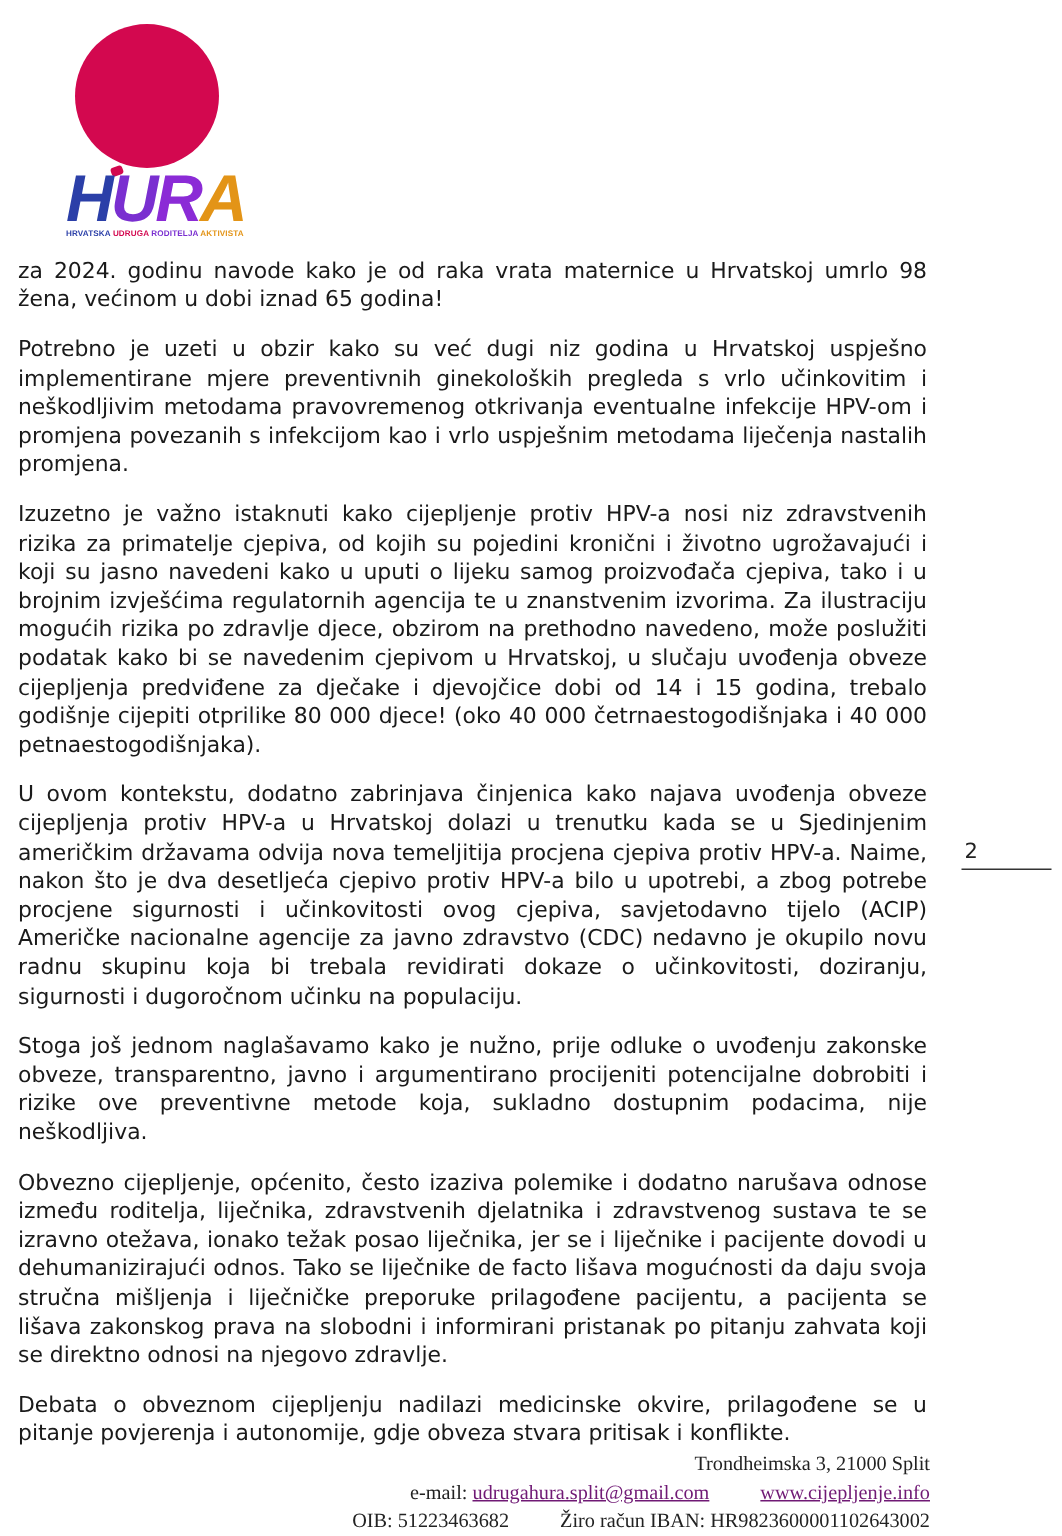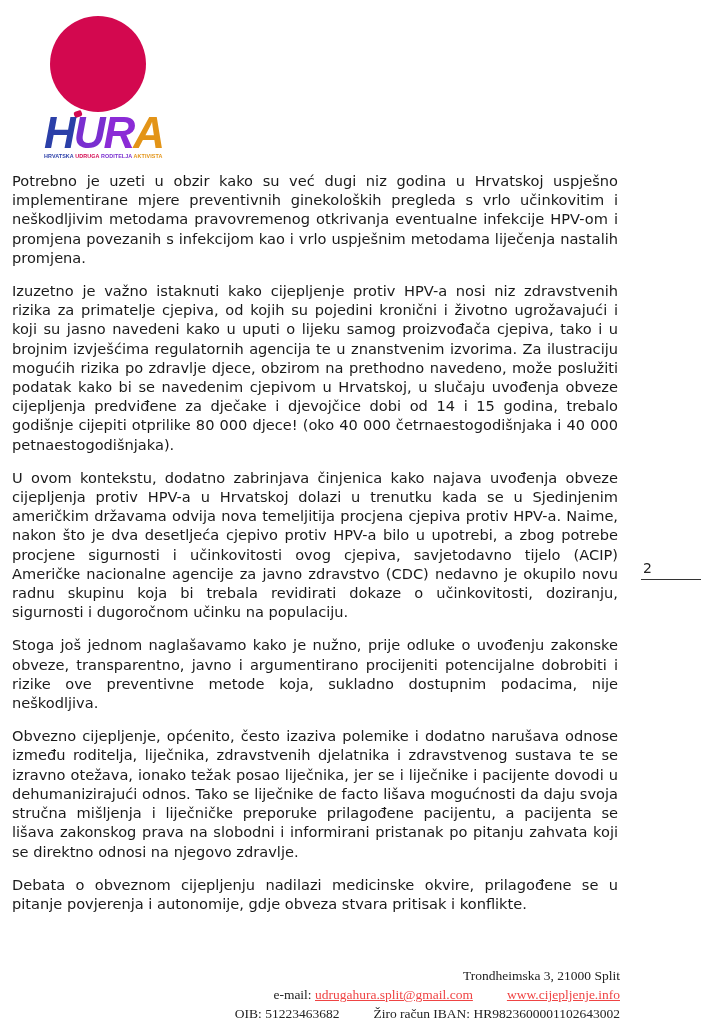--- a/index.html
+++ b/index.html
@@ -8,38 +8,39 @@
   .logo .balloon { position: absolute; left: 6px; top: 2px; width: 96px; height: 96px; border-radius: 50%; background: #d3084f; }
   .logo .knot { position: absolute; left: 30px; top: 97px; width: 8px; height: 6px; background: #d3084f; border-radius: 2px; transform: rotate(-20deg); }
   .logo .word { position: absolute; left: 0; top: 100px; font-family: "Liberation Sans", sans-serif; font-weight: bold; font-style: italic; font-size: 44px; letter-spacing: -2px; line-height: 38px; }
   .logo .word span { display: inline-block; }
   .logo .tagline { position: absolute; left: 0; top: 139px; font-family: "Liberation Sans", sans-serif; font-weight: bold; font-size: 5.4px; white-space: nowrap; letter-spacing: 0.1px; }
   .content { position: absolute; left: 12px; top: 171px; width: 606px; font-size: 14.6px; line-height: 19.2px; text-align: justify; }
   .content p { margin: 0 0 14px 0; }
   .page-num { position: absolute; left: 643px; top: 560px; font-size: 14px; color: #222; }
   .page-rule { position: absolute; left: 641px; top: 579px; width: 60px; height: 1px; background: #333; }
   .footer { position: absolute; left: 0; top: 966px; width: 620px; text-align: right; font-family: "Liberation Serif", serif; font-size: 13.5px; line-height: 19px; color: #222; }
-  .footer a { color: #ef4444; text-decoration: underline; }
+  .footer a { color: #701a75; text-decoration: underline; }
   .footer .gap { display: inline-block; width: 34px; }
 </style>
 </head>
 <body>
 
 <div class="logo">
   <div class="balloon"></div>
   <div class="knot"></div>
   <div class="word">
     <span style="color:#2b3fa8">H</span><span style="color:#7a2fd0">U</span><span style="color:#8b2bd6">R</span><span style="color:#e39417">A</span>
   </div>
   <div class="tagline">
     <span style="color:#2b3fa8">HRVATSKA </span><span style="color:#d3084f">UDRUGA </span><span style="color:#7a2fd0">RODITELJA </span><span style="color:#e39417">AKTIVISTA</span>
   </div>
 </div>
 
 <div class="content">
+  <p>za 2024. godinu navode kako je od raka vrata maternice u Hrvatskoj umrlo 98 žena, većinom u dobi iznad 65 godina!</p>
   <p>Potrebno je uzeti u obzir kako su već dugi niz godina u Hrvatskoj uspješno implementirane mjere preventivnih ginekoloških pregleda s vrlo učinkovitim i neškodljivim metodama pravovremenog otkrivanja eventualne infekcije HPV-om i promjena povezanih s infekcijom kao i vrlo uspješnim metodama liječenja nastalih promjena.</p>
   <p>Izuzetno je važno istaknuti kako cijepljenje protiv HPV-a nosi niz zdravstvenih rizika za primatelje cjepiva, od kojih su pojedini kronični i životno ugrožavajući i koji su jasno navedeni kako u uputi o lijeku samog proizvođača cjepiva, tako i u brojnim izvješćima regulatornih agencija te u znanstvenim izvorima. Za ilustraciju mogućih rizika po zdravlje djece, obzirom na prethodno navedeno, može poslužiti podatak kako bi se navedenim cjepivom u Hrvatskoj, u slučaju uvođenja obveze cijepljenja predviđene za dječake i djevojčice dobi od 14 i 15 godina, trebalo godišnje cijepiti otprilike 80 000 djece! (oko 40 000 četrnaestogodišnjaka i 40 000 petnaestogodišnjaka).</p>
   <p>U ovom kontekstu, dodatno zabrinjava činjenica kako najava uvođenja obveze cijepljenja protiv HPV-a u Hrvatskoj dolazi u trenutku kada se u Sjedinjenim američkim državama odvija nova temeljitija procjena cjepiva protiv HPV-a. Naime, nakon što je dva desetljeća cjepivo protiv HPV-a bilo u upotrebi, a zbog potrebe procjene sigurnosti i učinkovitosti ovog cjepiva, savjetodavno tijelo (ACIP) Američke nacionalne agencije za javno zdravstvo (CDC) nedavno je okupilo novu radnu skupinu koja bi trebala revidirati dokaze o učinkovitosti, doziranju, sigurnosti i dugoročnom učinku na populaciju.</p>
   <p>Stoga još jednom naglašavamo kako je nužno, prije odluke o uvođenju zakonske obveze, transparentno, javno i argumentirano procijeniti potencijalne dobrobiti i rizike ove preventivne metode koja, sukladno dostupnim podacima, nije neškodljiva.</p>
   <p>Obvezno cijepljenje, općenito, često izaziva polemike i dodatno narušava odnose između roditelja, liječnika, zdravstvenih djelatnika i zdravstvenog sustava te se izravno otežava, ionako težak posao liječnika, jer se i liječnike i pacijente dovodi u dehumanizirajući odnos. Tako se liječnike de facto lišava mogućnosti da daju svoja stručna mišljenja i liječničke preporuke prilagođene pacijentu, a pacijenta se lišava zakonskog prava na slobodni i informirani pristanak po pitanju zahvata koji se direktno odnosi na njegovo zdravlje.</p>
   <p>Debata o obveznom cijepljenju nadilazi medicinske okvire, prilagođene se u pitanje povjerenja i autonomije, gdje obveza stvara pritisak i konflikte.</p>
 </div>
 
 <div class="page-num">2</div>
 <div class="page-rule"></div>

